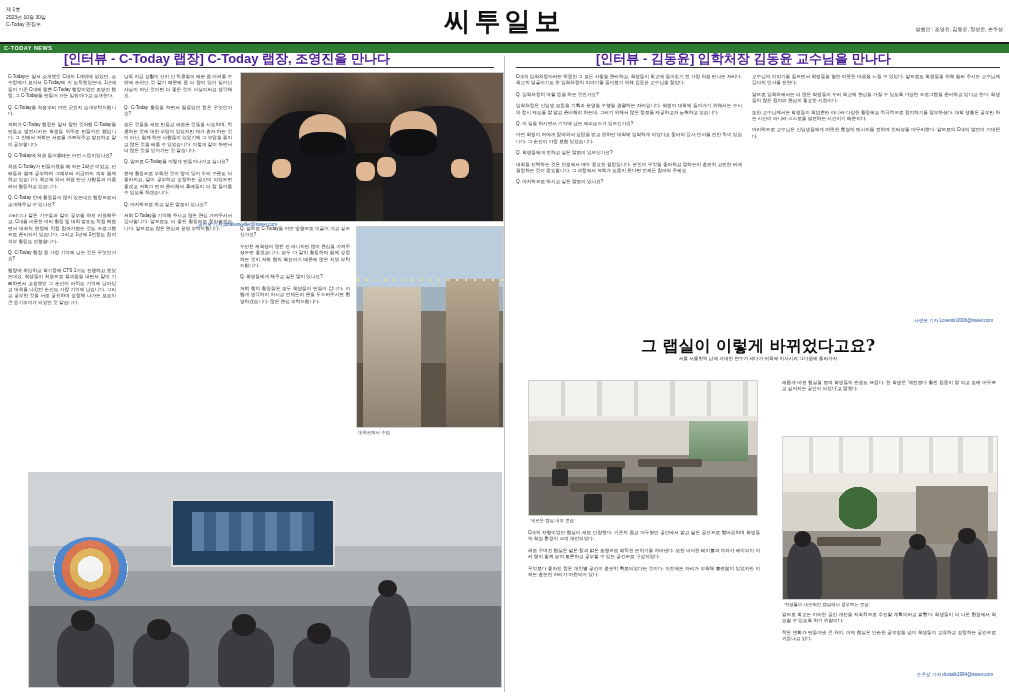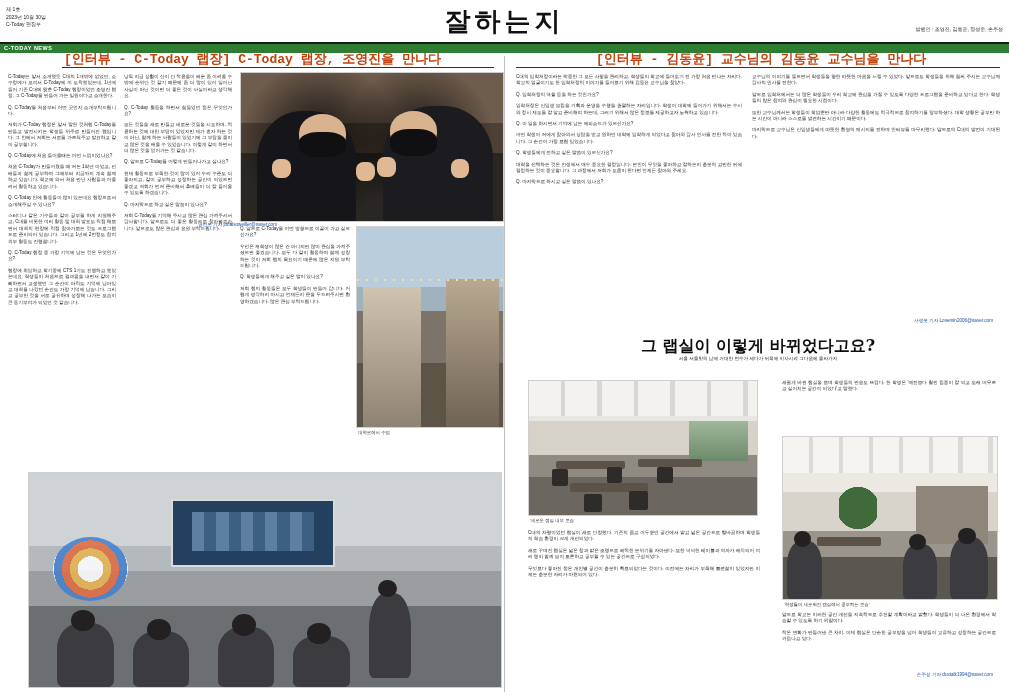--- a/index.html
+++ b/index.html
@@ -75,24 +75,24 @@
   .center-rule {
     position: absolute;
     left: 504px; top: 56px;
     width: 1px; height: 636px;
     background: #bdbdbd;
   }
 
   
   .headline {
     position: absolute;
-    font-family: Liberation Mono, monospace;
+    font-family: Liberation Sans, sans-serif;
     font-size: 13px;
     font-weight: bold;
-    color: #c2410c;
+    color: #4c1d95;
     white-space: nowrap;
   }
   .headline-rule {
     position: absolute;
     height: 1px;
     background: #333;
   }
   .subheadline {
     position: absolute;
     font-family: "DejaVu Serif", serif;
@@ -311,21 +311,21 @@
 <body>
 
 <div class="page">
 
   <div class="masthead">
     <div class="masthead-left">
       <div>제 1호</div>
       <div>2023년 10월 30일</div>
       <div>C-Today 편집부</div>
     </div>
-    <div class="masthead-title">잘하는지</div>
+    <div class="masthead-title">씨투일보</div>
     <div class="masthead-right">발행인 : 조영진, 김동윤, 정성준, 손주성</div>
   </div>
 
   <div class="greenbar"></div>
   <div class="greenbar-label">C-TODAY NEWS</div>
 
   <div class="center-rule"></div>
 
   <div class="headline" style="left:64px; top:50px;">[인터뷰 - C-Today 랩장] C-Today 랩장, 조영진을 만나다</div>
   <div class="headline-rule" style="left:62px; top:67px; width:432px;"></div>
@@ -389,21 +389,21 @@
     <div class="body-blob" style="left:22%; top:74%; width:12%; height:26%;"></div>
     <div class="head" style="left:25%; top:68%; width:5%; height:10%;"></div>
     <div class="body-blob" style="left:40%; top:72%; width:12%; height:28%;"></div>
     <div class="head" style="left:43%; top:66%; width:5%; height:10%;"></div>
     <div class="body-blob" style="left:56%; top:76%; width:12%; height:24%;"></div>
     <div class="head" style="left:59%; top:70%; width:5%; height:10%;"></div>
     <div class="body-blob" style="left:72%; top:56%; width:9%; height:40%;"></div>
     <div class="head" style="left:74%; top:50%; width:4%; height:8%;"></div>
   </div>
 
-  <div class="headline" style="left:596px; top:50px;">[인터뷰 - 김동윤] 교수님의 김동윤 교수님을 만나다</div>
+  <div class="headline" style="left:596px; top:50px;">[인터뷰 - 김동윤] 입학처장 김동윤 교수님을 만나다</div>
   <div class="headline-rule" style="left:516px; top:67px; width:484px;"></div>
 
   <div class="col" style="left:516px; top:74px; width:226px; height:262px;">
     <p>C대의 입학처장이라는 막중한 그 모든 사항을 관리하고, 학생들이 학교에 들어오기 전 가장 처음 만나는 자리다. 학교의 얼굴이기도 한 입학처장의 이야기를 들어보기 위해 김동윤 교수님을 찾았다.</p>
     <p>Q. 입학처장의 역할 등을 하는 것인가요?</p>
     <p>입학처장은 신입생 모집을 기획과 운영을 수행을 총괄하는 자리입니다. 학생이 대학에 들어가기 위해서는 수시와 정시 제도를 잘 알고 준비해야 하는데, 그러기 위해서 많은 정보를 제공하고자 노력하고 있습니다.</p>
     <p>Q. 이 일을 하시면서 기억에 남는 에피소드가 있으신가요?</p>
     <p>어떤 학생이 저에게 찾아와서 상담을 받고 원하던 대학에 입학하게 되었다고 찾아와 감사 인사를 전한 적이 있습니다. 그 순간이 가장 보람 있었습니다.</p>
     <p>Q. 학생들에게 전하고 싶은 말씀이 있으신가요?</p>
     <p>대학을 선택하는 것은 인생에서 매우 중요한 결정입니다. 본인이 무엇을 좋아하고 잘하는지 충분히 고민한 뒤에 결정하는 것이 중요합니다. 그 과정에서 저희가 도움이 된다면 언제든 찾아와 주세요.</p>

